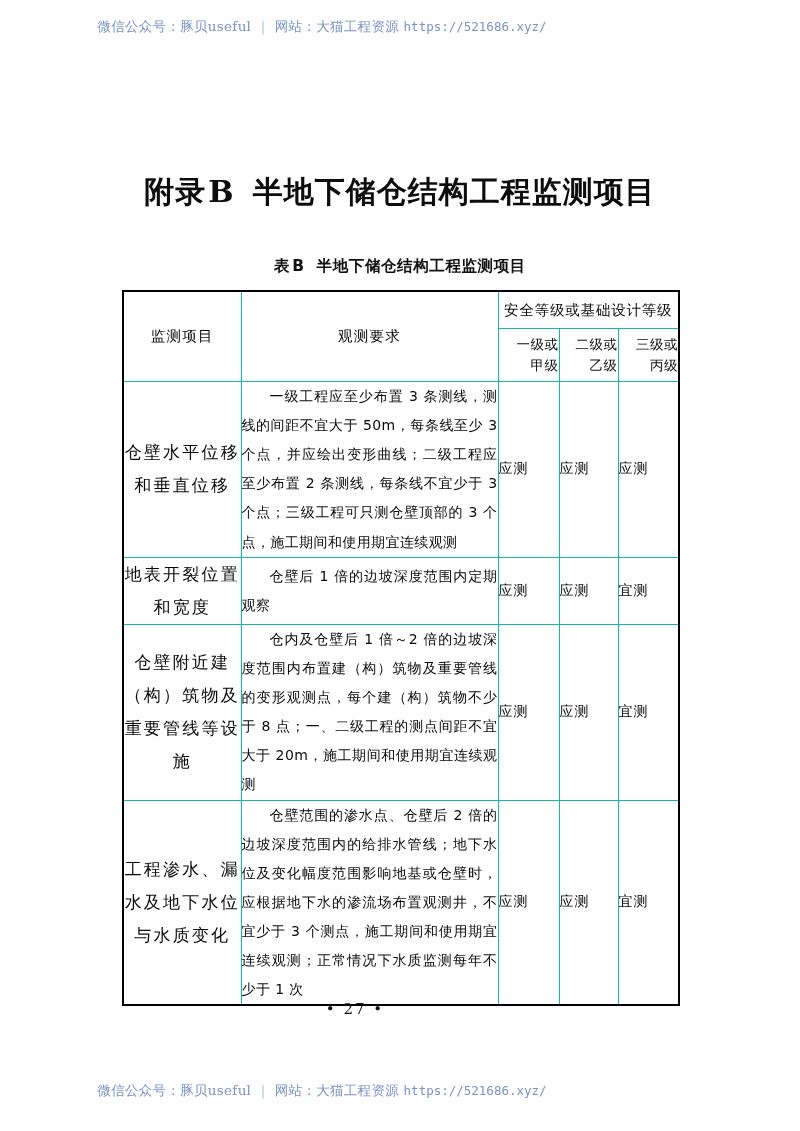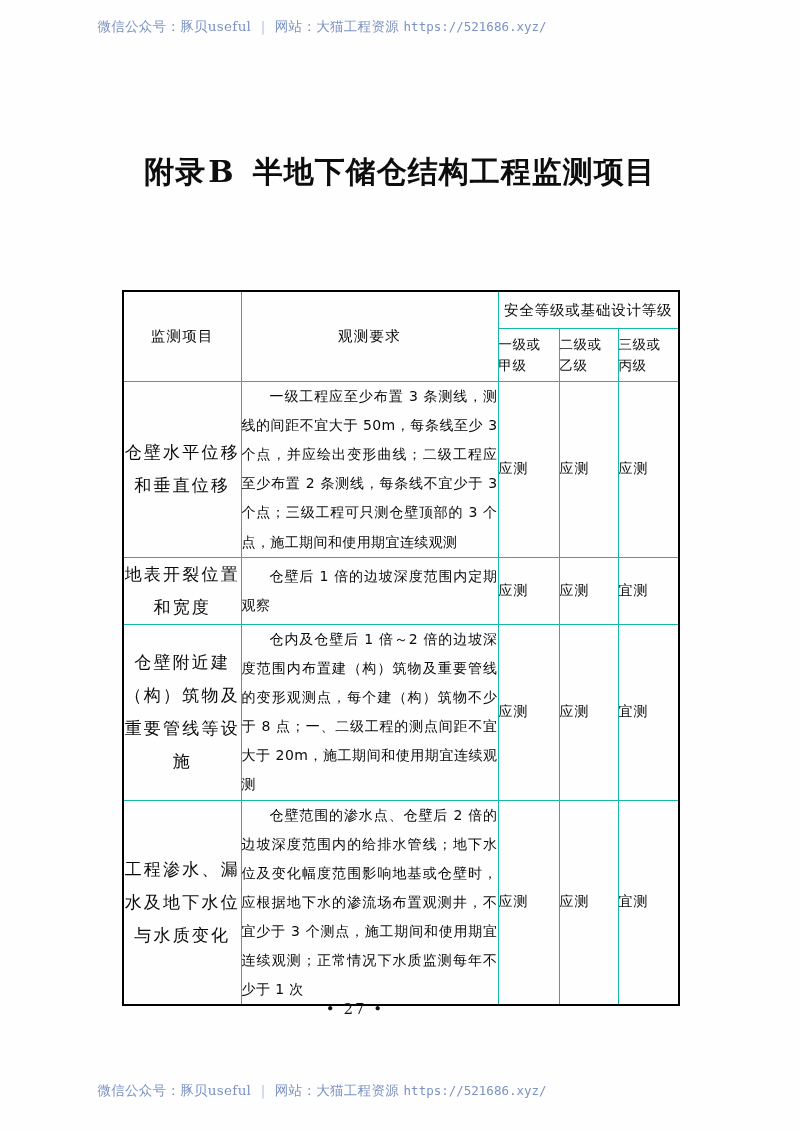--- a/index.html
+++ b/index.html
@@ -42,21 +42,21 @@
     letter-spacing: 0px;
   }
   .watermark .wm-sep {
     color: #9fb2d8;
     padding: 0 5px;
   }
 
   
   .appendix-title {
     position: absolute;
-    top: 152px;
+    top: 172px;
     left: 0;
     width: 800px;
     text-align: center;
     font-size: 30px;
     font-weight: bold;
     letter-spacing: 1px;
     color: #0d0d0d;
     font-family: "DejaVu Serif", "Liberation Serif", serif;
   }
   .appendix-title .t-b {
@@ -115,21 +115,21 @@
     font-family: "DejaVu Sans", "Liberation Sans", sans-serif;
   }
   .th-grade-group {
     text-align: center;
     font-size: 14.5px;
     letter-spacing: 0.8px;
     height: 36px;
     font-family: "DejaVu Sans", "Liberation Sans", sans-serif;
   }
   .th-grade {
-    text-align: left;
+    text-align: right;
     font-size: 13.5px;
     line-height: 1.55;
     height: 52px;
     letter-spacing: 0.5px;
     font-family: "DejaVu Sans", "Liberation Sans", sans-serif;
   }
   .th-grade .g-line { display: block; }
 
   .cell-item {
     text-align: center;
@@ -177,20 +177,23 @@
 
   <div class="watermark watermark-top">
     <span>微信公众号：豚贝useful</span><span class="wm-sep">｜</span><span>网站：大猫工程资源</span>
     <span class="wm-mono">https://521686.xyz/</span>
   </div>
 
   <div class="appendix-title">
     <span>附录</span><span class="t-b">B</span><span>半地下储仓结构工程监测项目</span>
   </div>
 
+  <div class="table-caption">
+    <span>表</span><span class="c-b">B</span><span>半地下储仓结构工程监测项目</span>
+  </div>
 
   <div class="tbl-wrap">
     <table class="mon">
       <colgroup>
         <col class="col-item">
         <col class="col-req">
         <col class="col-g1">
         <col class="col-g2">
         <col class="col-g3">
       </colgroup>

